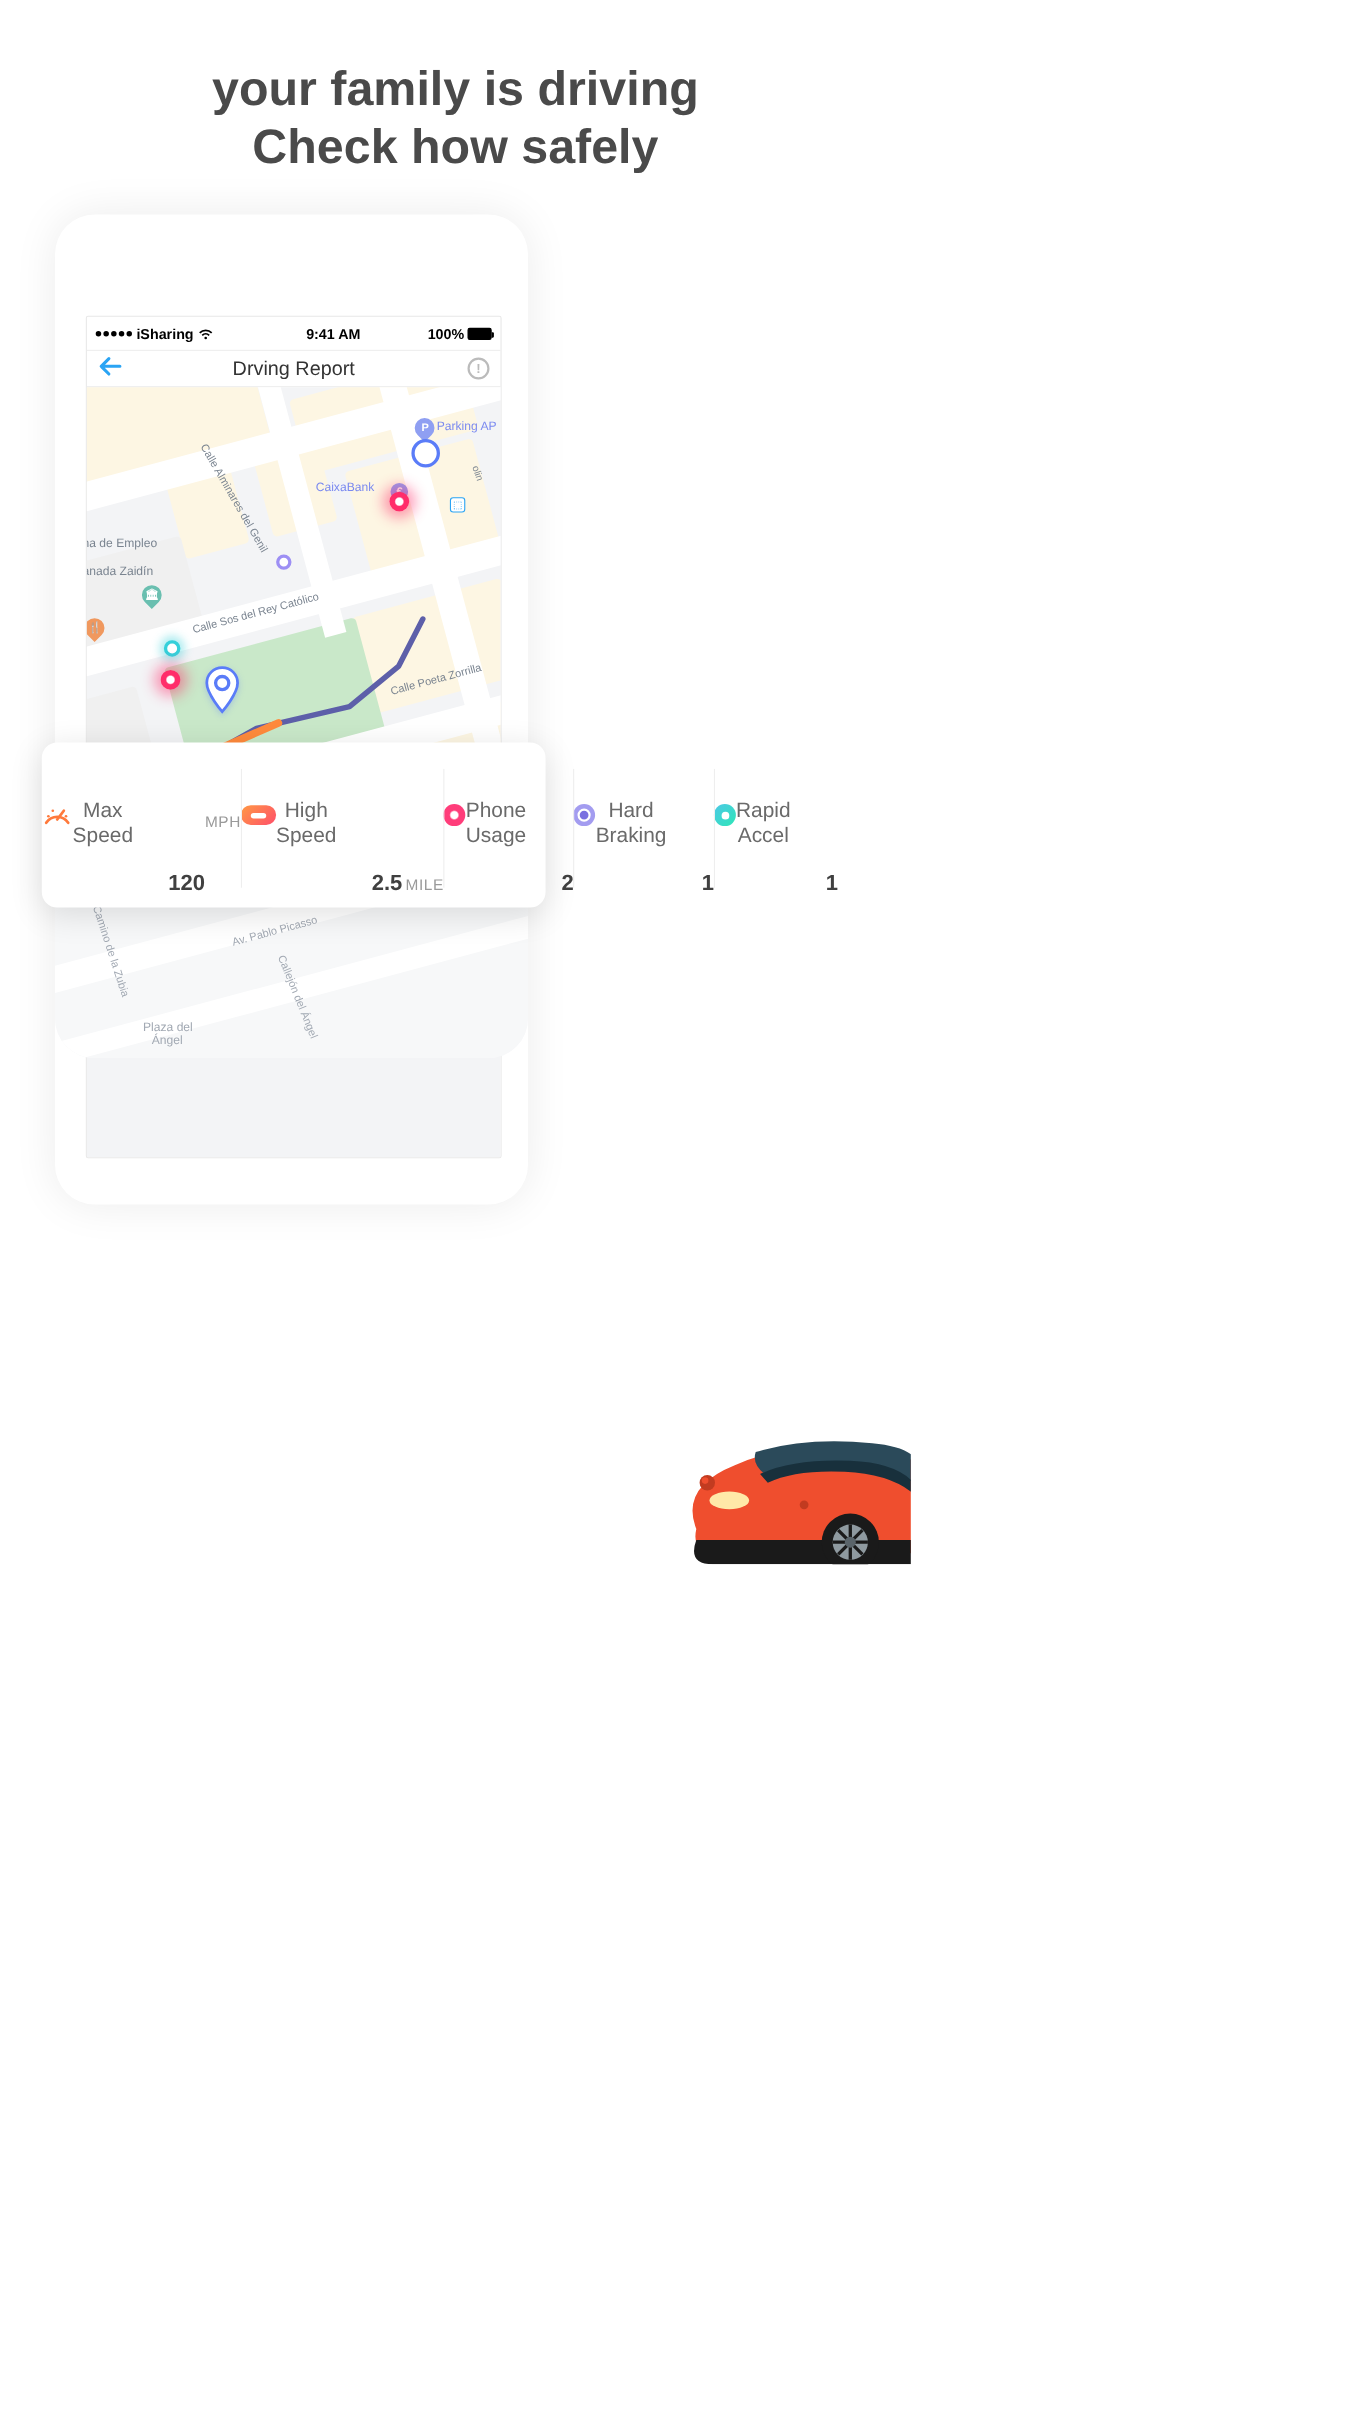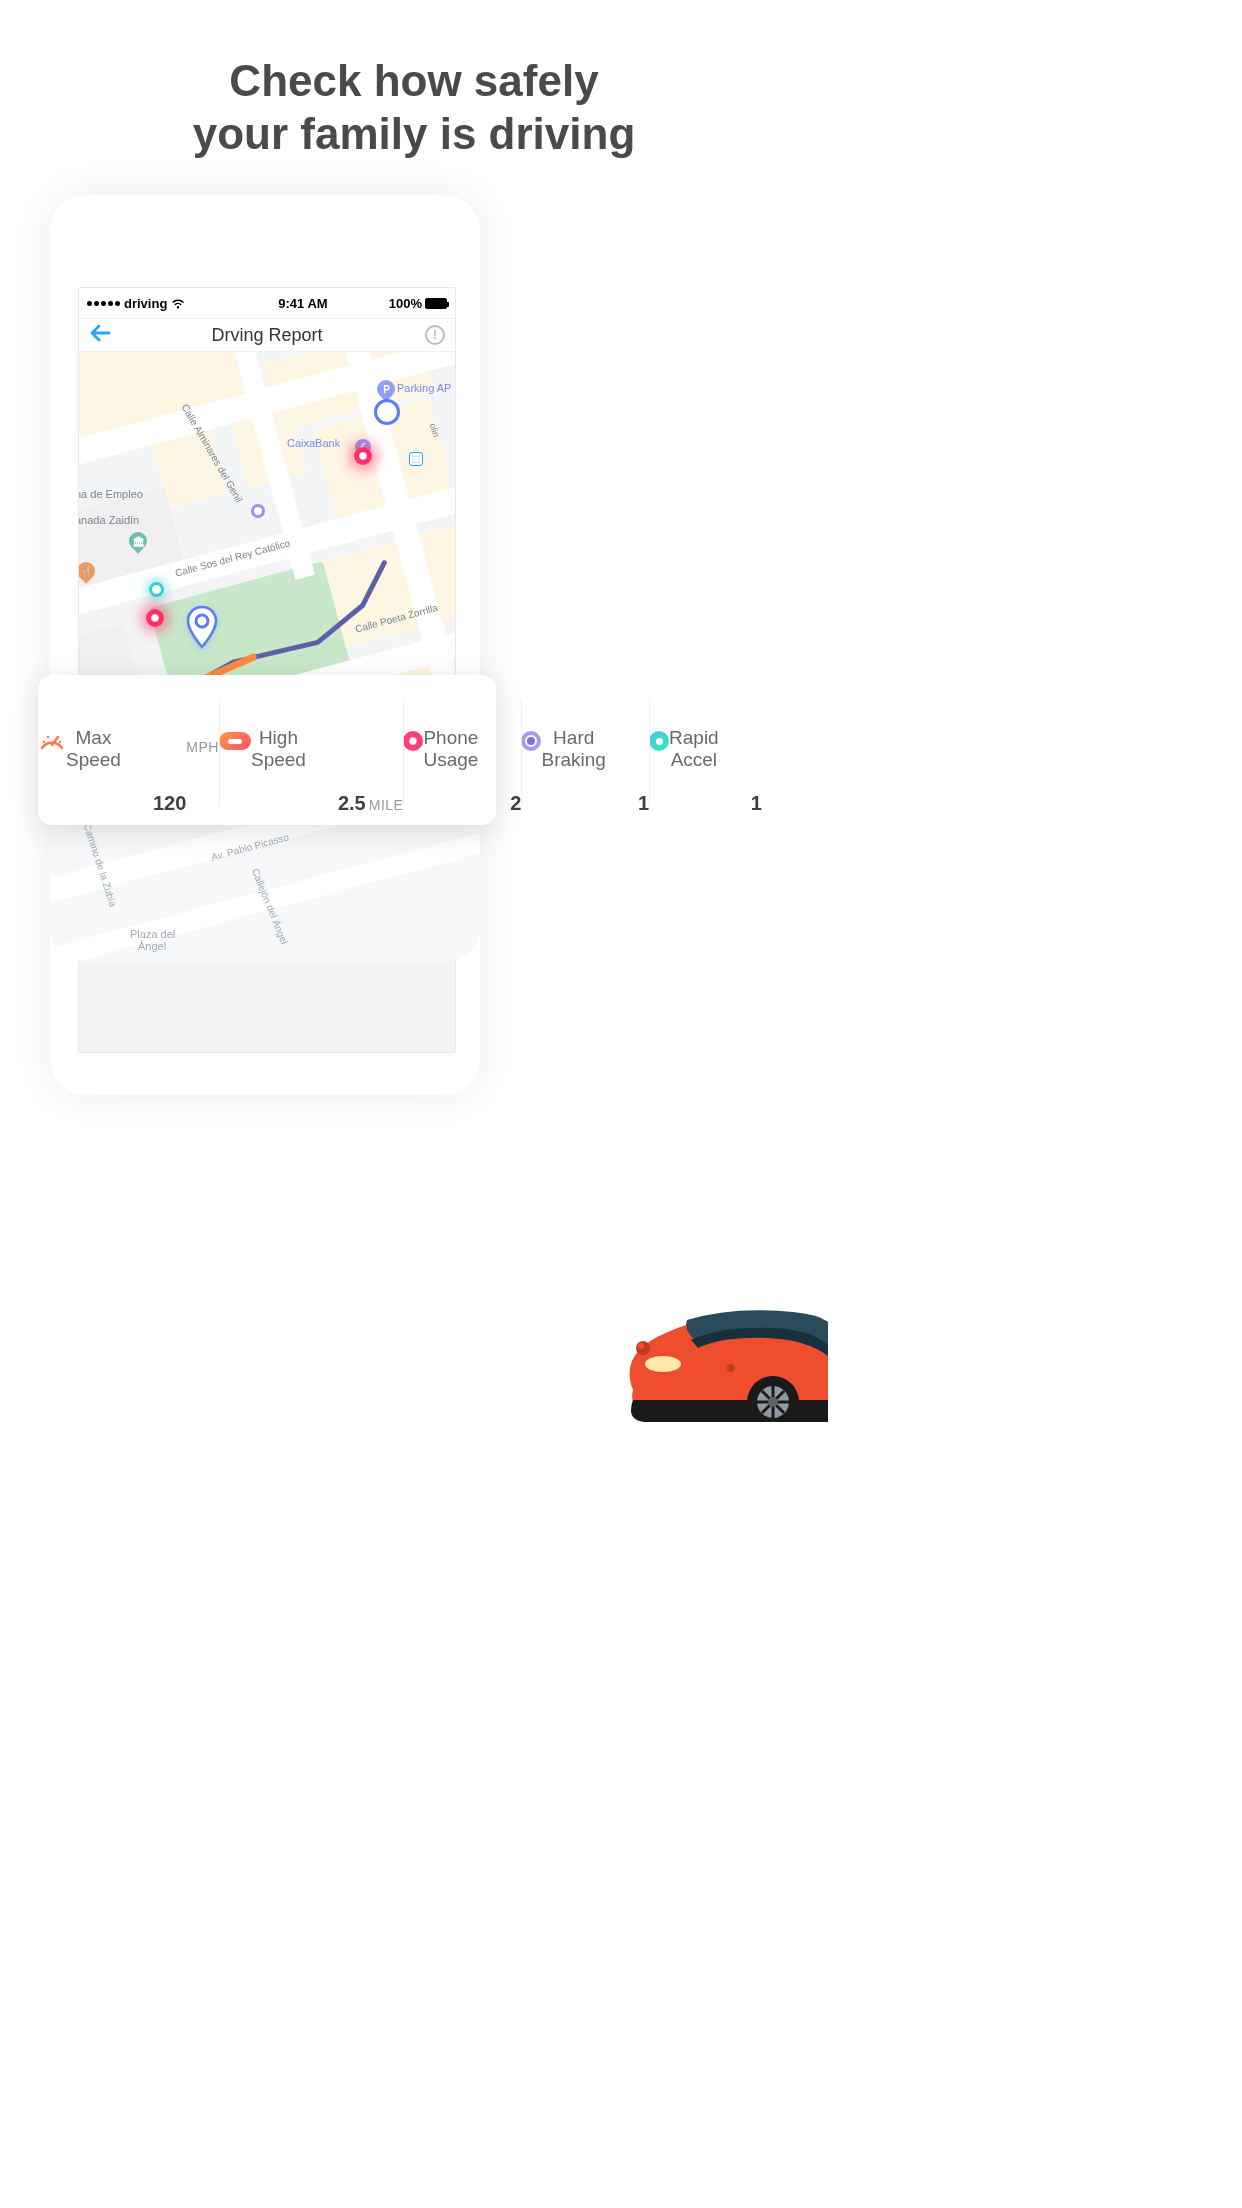--- a/index.html
+++ b/index.html
@@ -192,37 +192,37 @@
     width:20px; height:20px; border-radius:50%;
     background: linear-gradient(135deg,#4dc8e6,#2ee6b7);
     display:flex; align-items:center; justify-content:center;
   }
   .dot-teal::after { content:""; width:7px; height:7px; border-radius:50%; background:#fff; }
 </style>
 </head>
 <body>
 
 <div class="promo-headline">
+  <div>your family is driving</div>
   <div>Check how safely</div>
-  <div>your family is driving</div>
 </div>
 
 <div class="phone-frame">
   <div class="phone-inner">
 
     <div class="status-bar">
       <div class="status-left">
         <span class="dots">
           <span class="dot"></span>
             <span class="dot"></span>
             <span class="dot"></span>
             <span class="dot"></span>
             <span class="dot"></span>
         </span>
-        <span>driving</span>
+        <span>iSharing</span>
         <span class="wifi-icon">
           <svg width="14" height="11" viewBox="0 0 14 11">
               <path d="M7 10.5a1.2 1.2 0 100-2.4 1.2 1.2 0 000 2.4zM3.3 6.3a5.2 5.2 0 017.4 0l-1.1 1.1a3.7 3.7 0 00-5.2 0zM1 4a8.5 8.5 0 0112 0l-1.1 1.1a6.9 6.9 0 00-9.8 0z" fill="#000"></path>
             </svg>
         </span>
       </div>
       <div class="status-center">9:41 AM</div>
       <div class="status-right">
         <span>100%</span>
         <span class="battery"></span>

